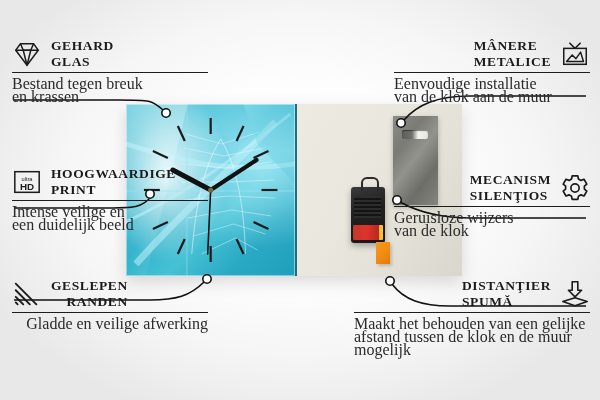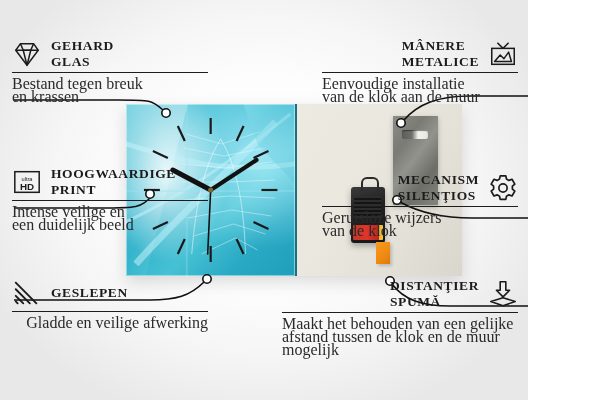--- a/index.html
+++ b/index.html
@@ -2,21 +2,21 @@
 <html><head>
 <meta charset="utf-8">
 <style>
   html,body{margin:0;padding:0;}
   body{
     width:600px;height:400px;overflow:hidden;
     font-family:"Liberation Serif", serif;
     background:#ffffff;
   }
   #stage{
-    position:relative;width:528px;height:400px;overflow:hidden;
+    position:relative;width:600px;height:400px;overflow:hidden;
     background:
       radial-gradient(ellipse 58% 62% at 50% 46%, #ffffff 0%, #fdfdfd 42%, #f6f6f6 68%, #eeeeee 86%, #e8e8e8 100%);
   }
   
   #wires{position:absolute;left:0;top:0;width:600px;height:400px;pointer-events:none;}
 
   
   .photo{
     position:absolute;
     left:126px;top:104px;width:336px;height:172px;
@@ -256,20 +256,21 @@
   <div class="feat left" style="top:278px;text-align:right;">
     <div class="feat-head">
       <svg class="feat-icon" viewBox="0 0 32 32" stroke="#1b1b1b" stroke-width="2" stroke-linecap="round">
         <line x1="4" y1="5" x2="26" y2="27"></line>
         <line x1="4" y1="12" x2="19" y2="27"></line>
         <line x1="4" y1="19" x2="12" y2="27"></line>
         <line x1="4" y1="25" x2="6" y2="27"></line>
       </svg>
       <div>
         <div class="feat-title">GESLEPEN</div>
+        <div class="feat-title">RANDEN</div>
       </div>
     </div>
     <div class="rule"></div>
     <div class="feat-desc">Gladde en veilige afwerking</div>
   </div>
 
   <div class="feat right" style="top:38px;">
     <div class="feat-head">
       <svg class="feat-icon" viewBox="0 0 32 32" fill="none" stroke="#1b1b1b" stroke-width="1.6">
         <rect x="4" y="10" width="24" height="17"></rect>

